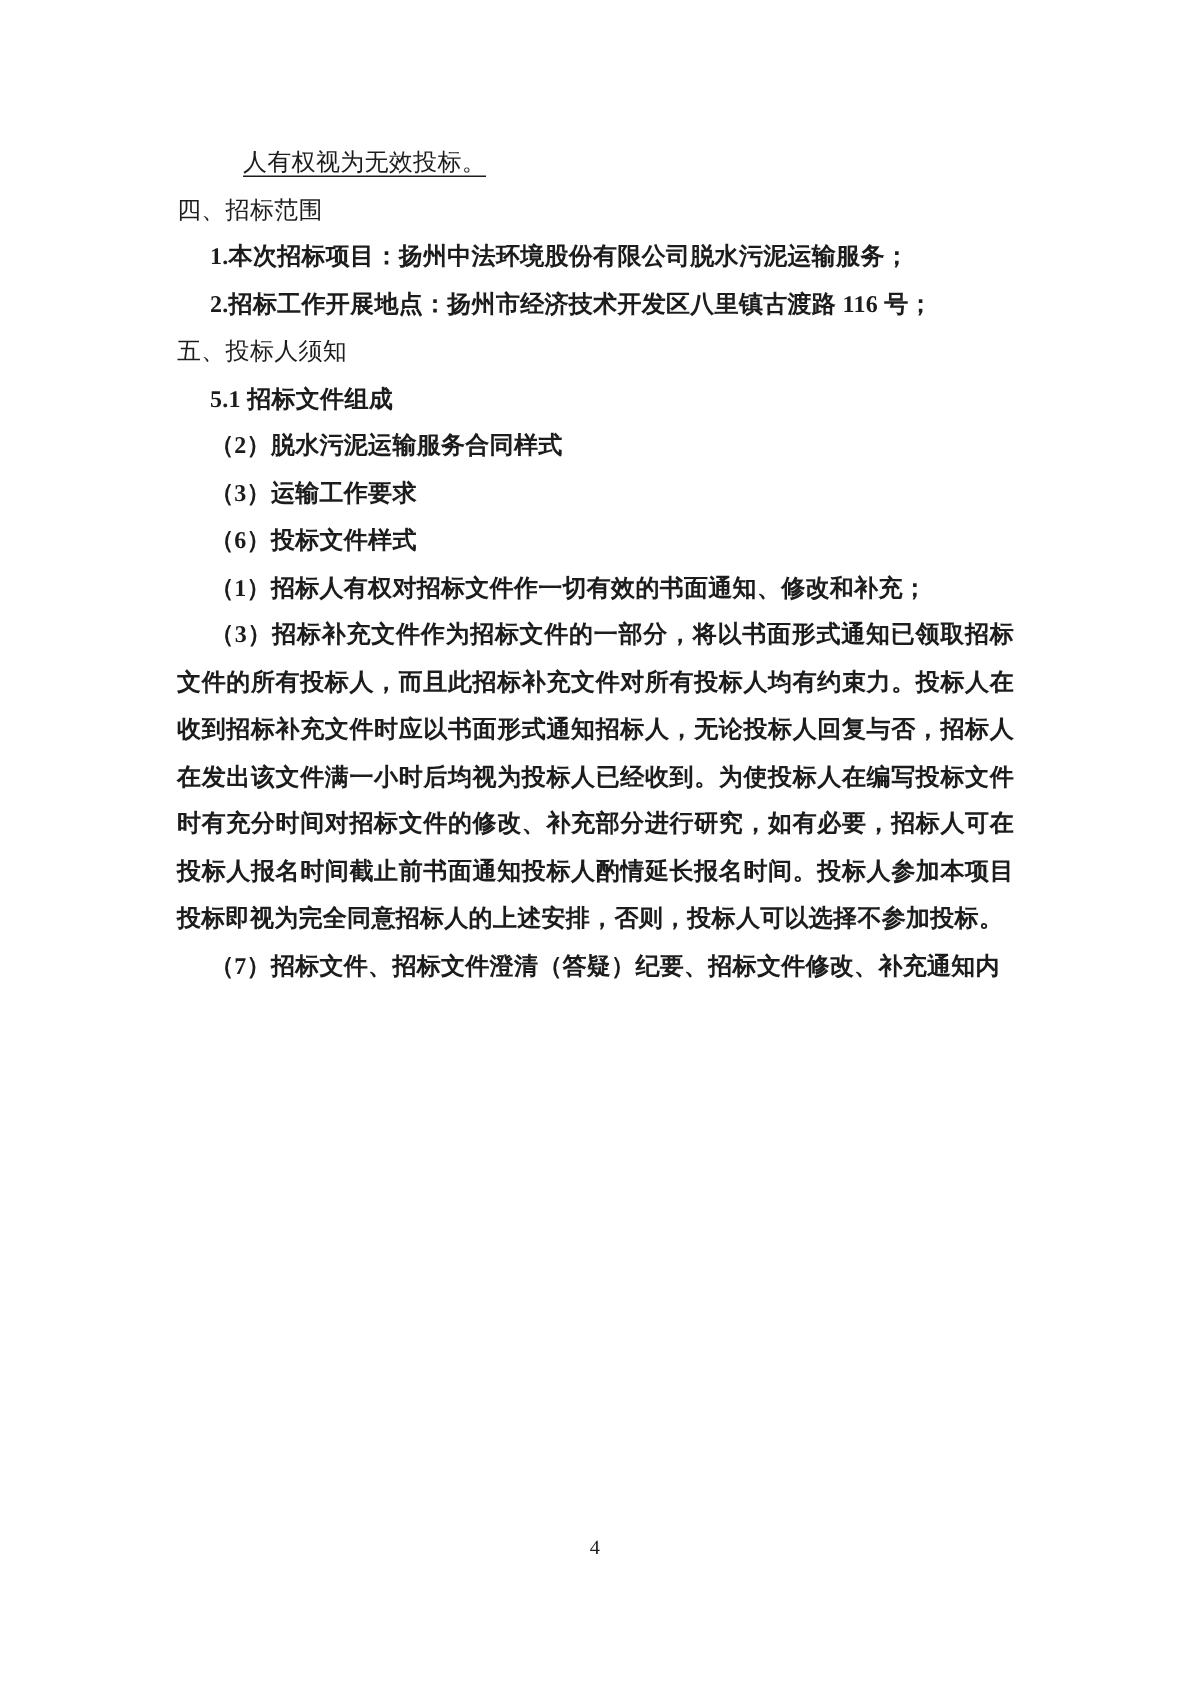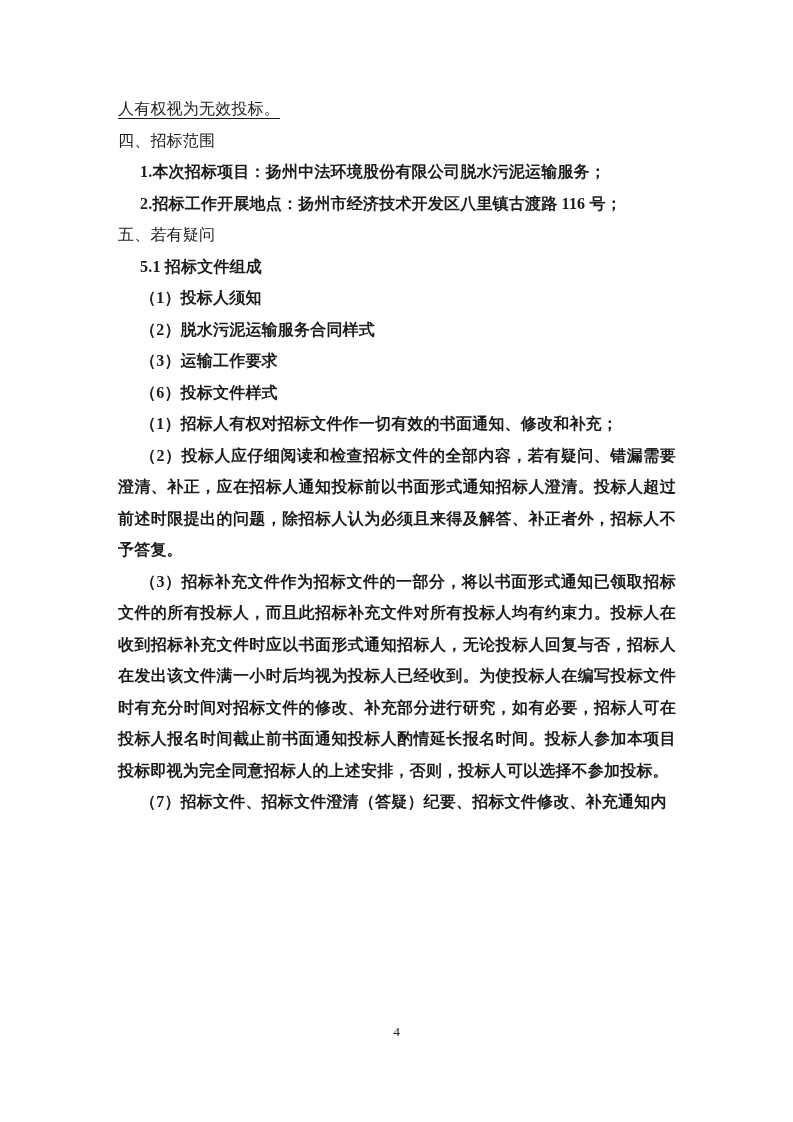--- a/index.html
+++ b/index.html
@@ -29,20 +29,21 @@
     font-weight: normal;
   }
   .indent {
     text-indent: 22px;
     font-weight: bold;
   }
   .underline-text {
     text-decoration: underline;
     text-underline-offset: 4px;
     text-decoration-thickness: 1px;
+    margin-left: 44px;
   }
   .page-footer {
     position: absolute;
     top: 1022px;
     left: 0;
     width: 100%;
     text-align: center;
     font-size: 13.5px;
     line-height: 20px;
     color: #1c1c1c;
@@ -56,38 +57,36 @@
 
   <p><span class="underline-text">人有权视为无效投标。</span></p>
 
   <p class="heading">四、招标范围</p>
 
   <p class="indent">1.本次招标项目：扬州中法环境股份有限公司脱水污泥运输服务；</p>
 
   <p class="indent">2.招标工作开展地点：扬州市经济技术开发区八里镇古渡路 116 号；</p>
 
 
-  <p class="heading">五、若有疑问</p>
+  <p class="heading">五、投标人须知</p>
 
   <p class="indent">5.1 招标文件组成</p>
 
 
-  <p class="indent">（1）投标人须知</p>
 
   <p class="indent">（2）脱水污泥运输服务合同样式</p>
 
   <p class="indent">（3）运输工作要求</p>
 
 
   <p class="indent">（6）投标文件样式</p>
 
 
   <p class="indent">（1）招标人有权对招标文件作一切有效的书面通知、修改和补充；</p>
 
-  <p class="indent">（2）投标人应仔细阅读和检查招标文件的全部内容，若有疑问、错漏需要澄清、补正，应在招标人通知投标前以书面形式通知招标人澄清。投标人超过前述时限提出的问题，除招标人认为必须且来得及解答、补正者外，招标人不予答复。</p>
 
   <p class="indent">（3）招标补充文件作为招标文件的一部分，将以书面形式通知已领取招标文件的所有投标人，而且此招标补充文件对所有投标人均有约束力。投标人在收到招标补充文件时应以书面形式通知招标人，无论投标人回复与否，招标人在发出该文件满一小时后均视为投标人已经收到。为使投标人在编写投标文件时有充分时间对招标文件的修改、补充部分进行研究，如有必要，招标人可在投标人报名时间截止前书面通知投标人酌情延长报名时间。投标人参加本项目投标即视为完全同意招标人的上述安排，否则，投标人可以选择不参加投标。</p>
 
   <p class="indent">（7）招标文件、招标文件澄清（答疑）纪要、招标文件修改、补充通知内</p>
 
   <div class="page-footer">4</div>
 
 </div>
 
 </body></html>

